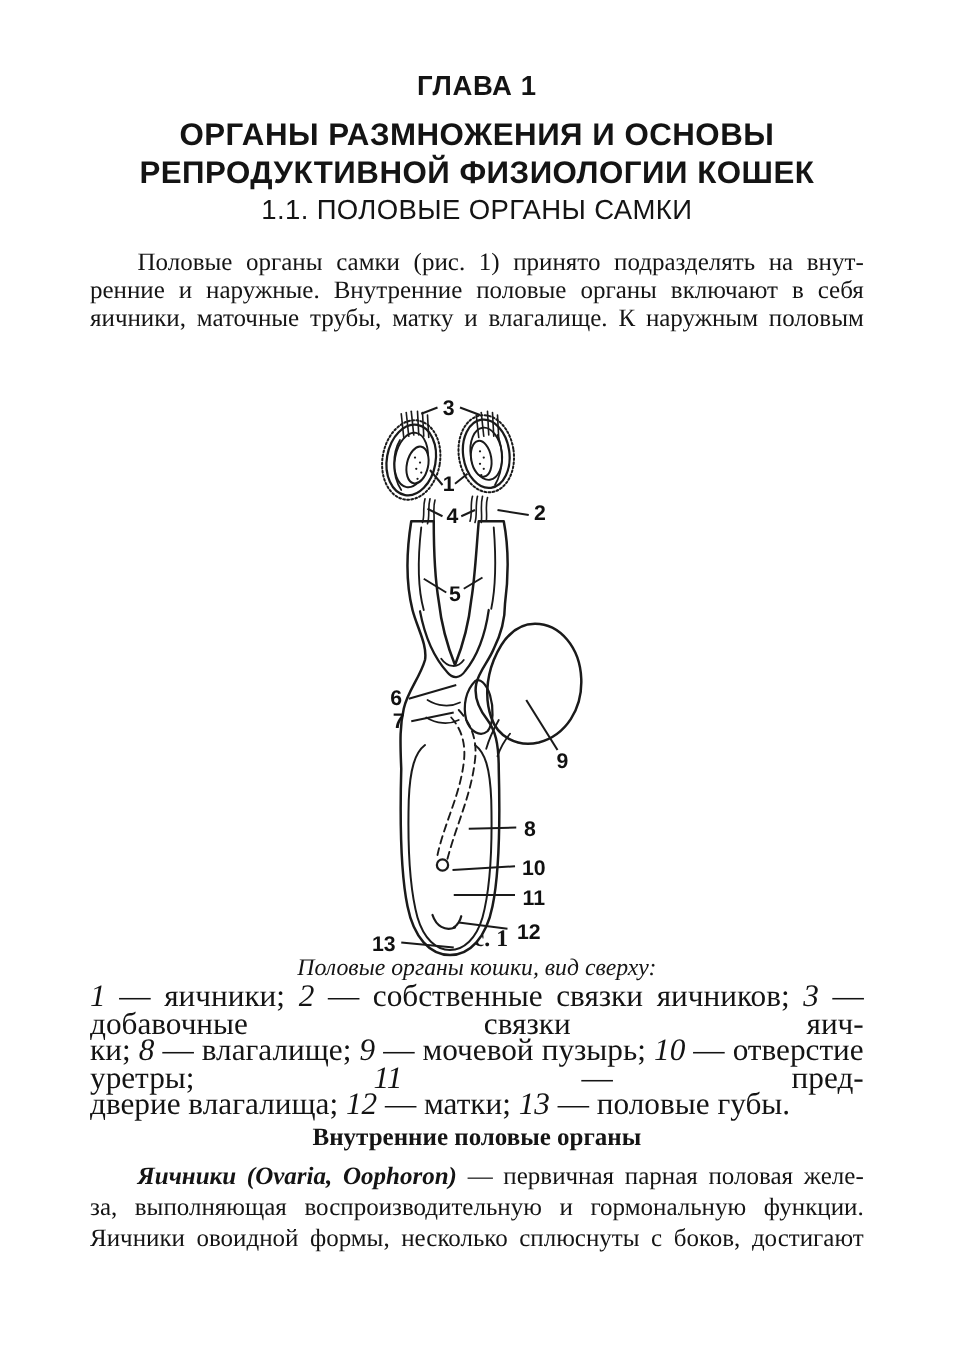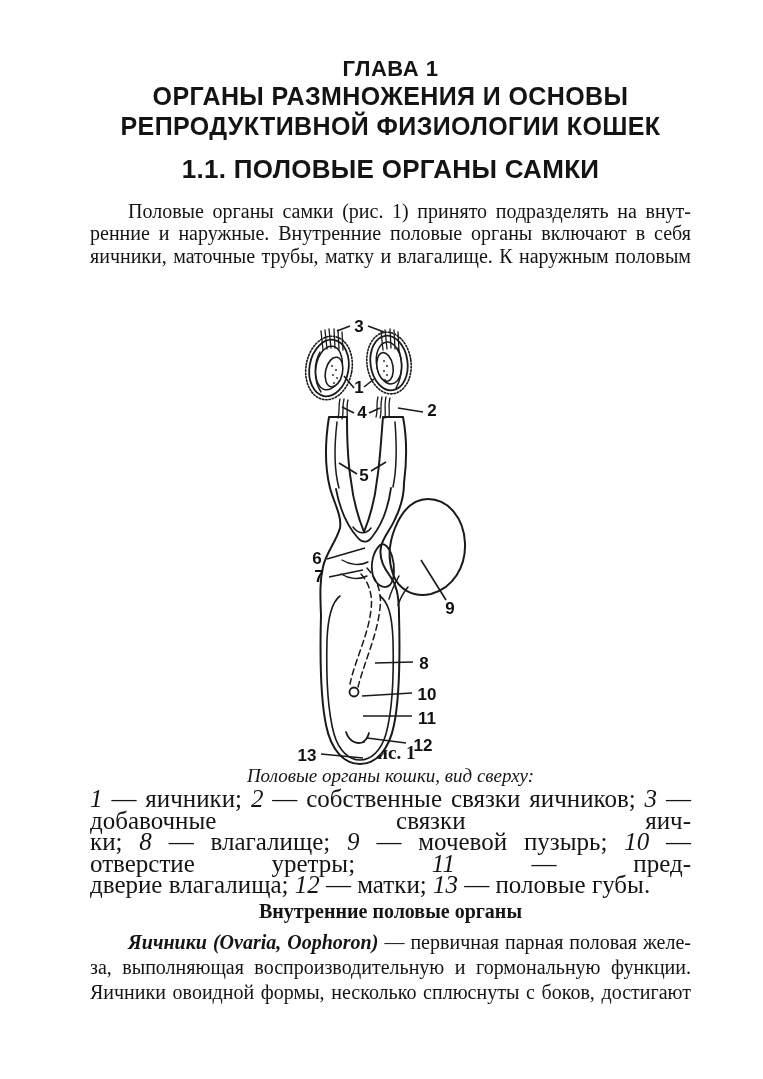--- a/index.html
+++ b/index.html
@@ -4,42 +4,42 @@
 <style>
   * { margin:0; padding:0; box-sizing:border-box; }
   html,body { background:#fff; }
   .page {
     position:relative;
     width:754px; height:1079px;
     background:#ffffff;
     overflow:hidden;
     font-family:"Liberation Serif", serif;
     color:#141414;
-    padding-left:18px;
   }
   .content { padding:0 63px 0 72px; }
 
   .h-chapter {
     margin-top:57px;
     text-align:center;
     font-family:"Liberation Sans", sans-serif;
     font-weight:bold; font-size:22px; line-height:24px;
     letter-spacing:.5px;
   }
   .h-title {
+    margin-top:12px;
     text-align:center;
     font-family:"Liberation Sans", sans-serif;
     font-weight:bold; font-size:25px; line-height:30px;
     letter-spacing:.4px;
   }
   .h-section {
-    margin-top:16px;
+    margin-top:3px;
     text-align:center;
     font-family:"Liberation Sans", sans-serif;
-    font-weight:bold; font-size:26px; line-height:24px;
+    font-weight:normal; font-size:22px; line-height:24px;
     letter-spacing:.3px;
   }
 
   .para { margin-top:19px; font-size:20px; line-height:22.4px; }
   .para .jline { text-align:justify; text-align-last:justify; }
   .para .jline.natural { text-align:left; text-align-last:left; }
   .para .jline.indent { text-indent:38px; }
 
   .fig-spacer { height:474px; }
 

